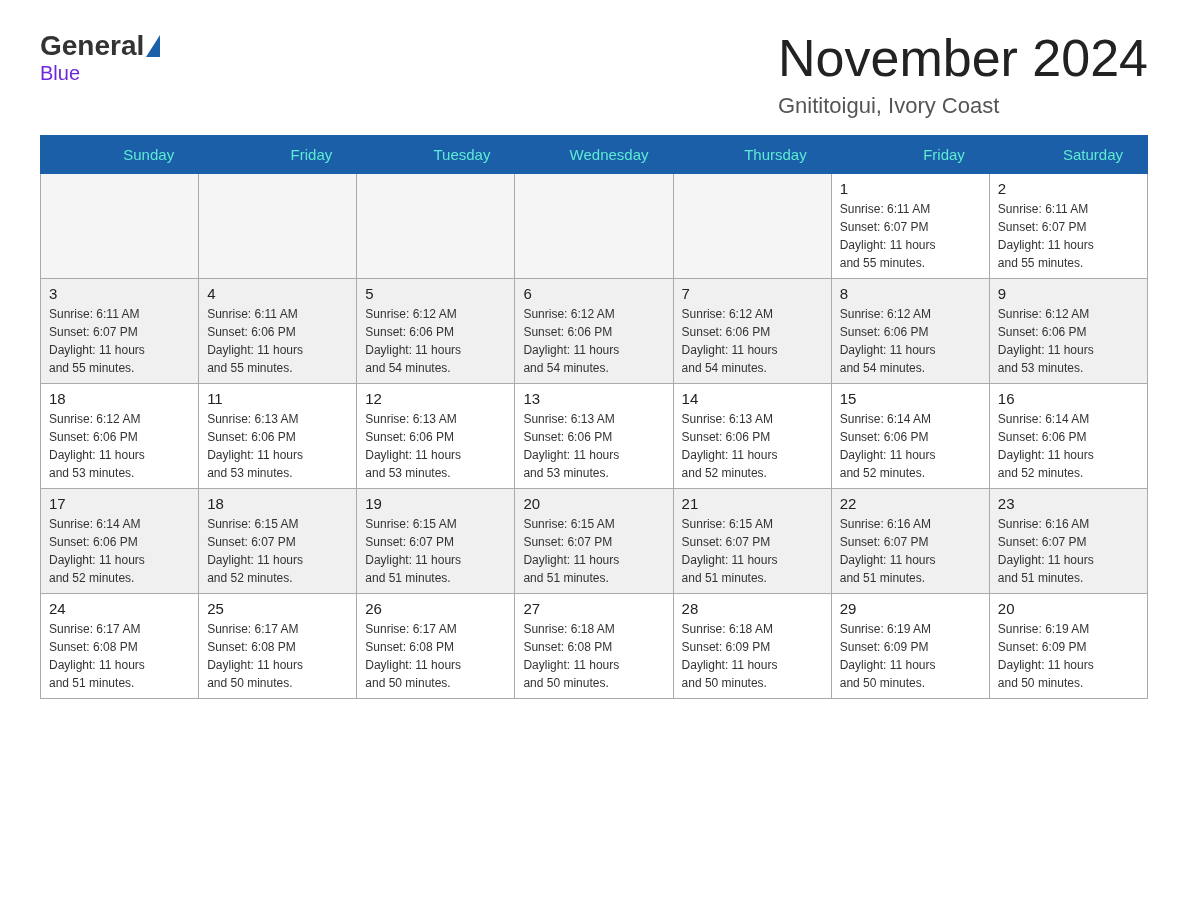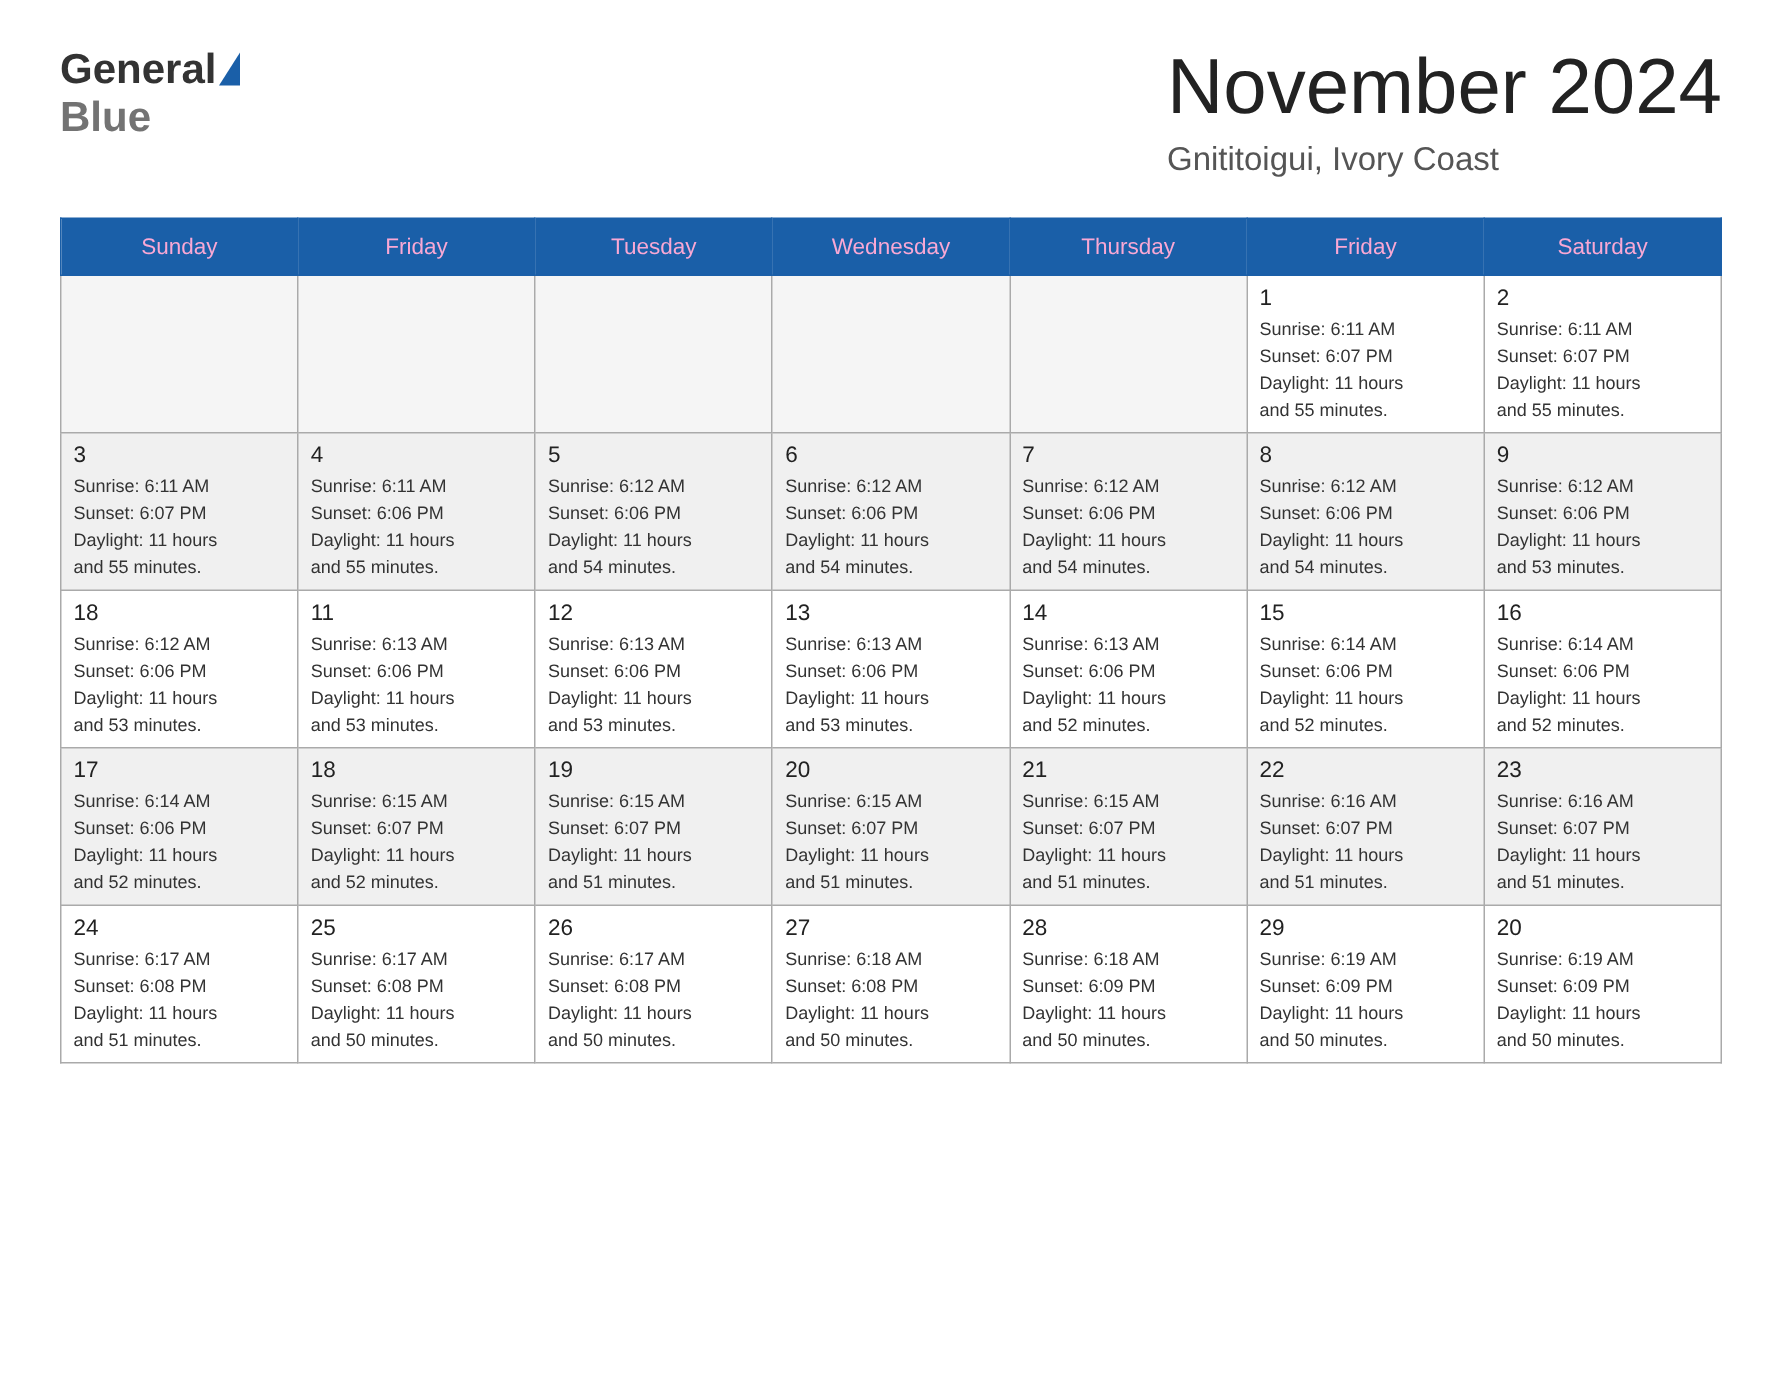--- a/index.html
+++ b/index.html
@@ -7,21 +7,21 @@
       font-family: Arial, sans-serif;
       background: #fff;
       padding: 30px 40px;
       width: 1188px;
       min-height: 918px;
     }
     .header-row {
       display: flex;
       justify-content: space-between;
       align-items: flex-start;
-      margin-bottom: 26px;
+      margin-bottom: 16px;
     }
     .logo {
       display: flex;
       flex-direction: column;
       align-items: flex-start;
     }
     .logo-text {
       font-size: 28px;
       font-weight: bold;
       color: #333;
@@ -34,23 +34,23 @@
     .logo-triangle {
       width: 0;
       height: 0;
       border-left: 14px solid transparent;
       border-right: 0px solid transparent;
       border-bottom: 22px solid #1a5fa8;
       display: inline-block;
       margin: 0 2px;
     }
     .logo-blue {
-      color: #737373;
-      font-size: 28px;
-      font-weight: bold;
+      color: #6d28d9;
+      font-size: 20px;
+      font-weight: normal;
     }
     .title-section {
       text-align: left;
     }
     .month-title {
       font-size: 52px;
       font-weight: normal;
       color: #222;
       line-height: 1.1;
     }
@@ -59,25 +59,25 @@
       color: #555;
       margin-top: 6px;
     }
     .calendar {
       width: 100%;
       border-collapse: collapse;
       border: 1px solid #999;
     }
     .calendar th {
       background-color: #1a5fa8;
-      color: #f9a8d4;
+      color: #5eead4;
       font-size: 15px;
       font-weight: normal;
-      padding: 10px 8px;
-      text-align: center;
+      padding: 10px 24px;
+      text-align: right;
       border: 1px solid #1a5fa8;
     }
     .calendar td {
       vertical-align: top;
       padding: 6px 8px;
       border: 1px solid #aaa;
       width: calc(100% / 7);
       min-height: 100px;
       font-size: 12.5px;
       color: #222;

